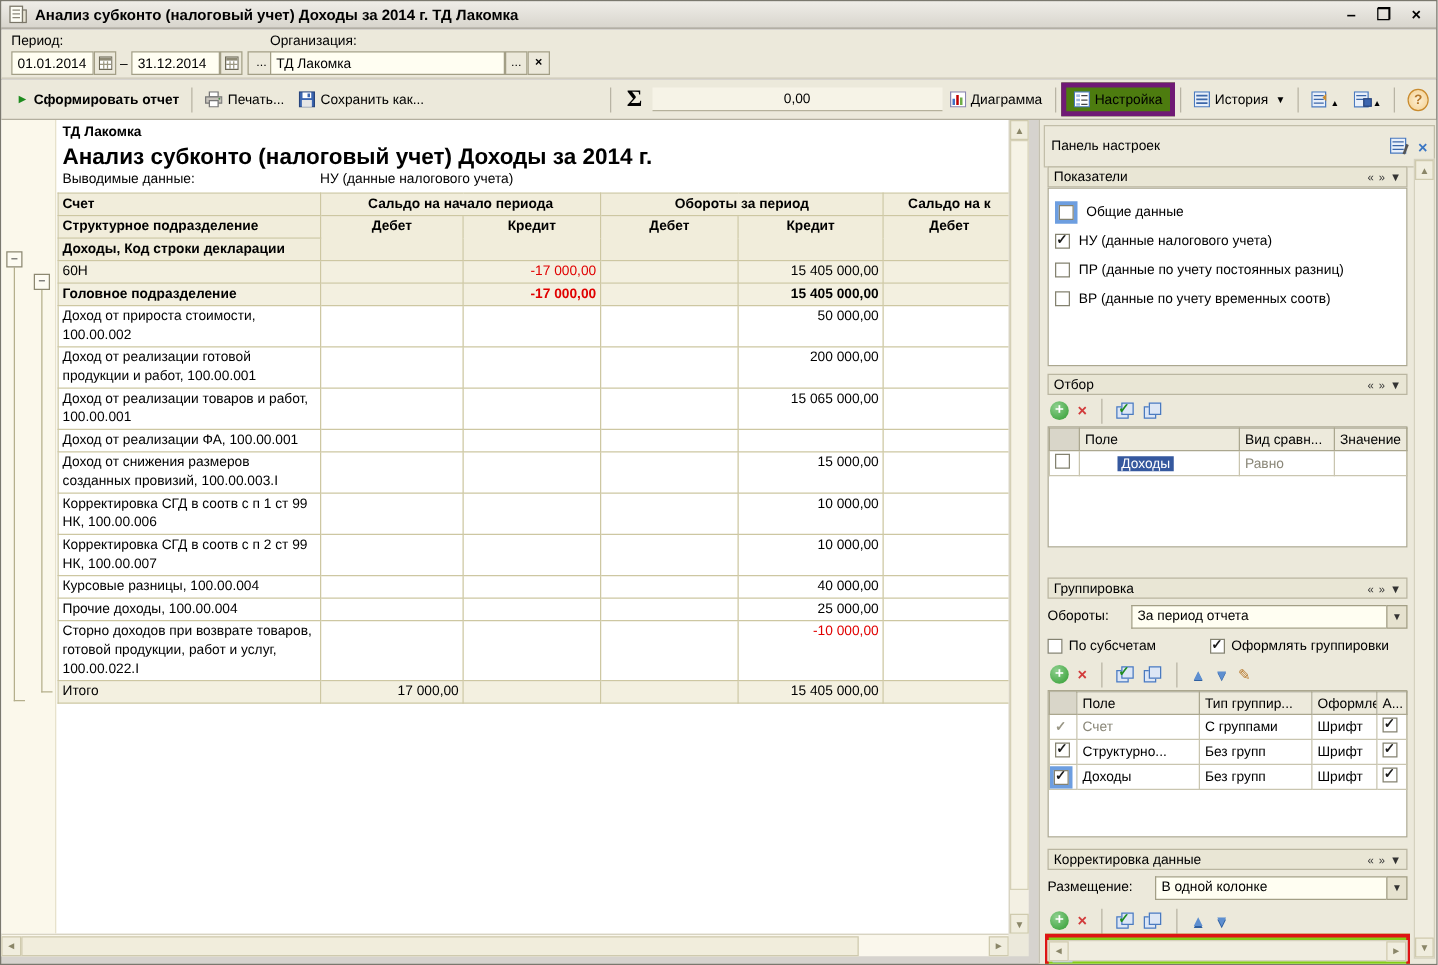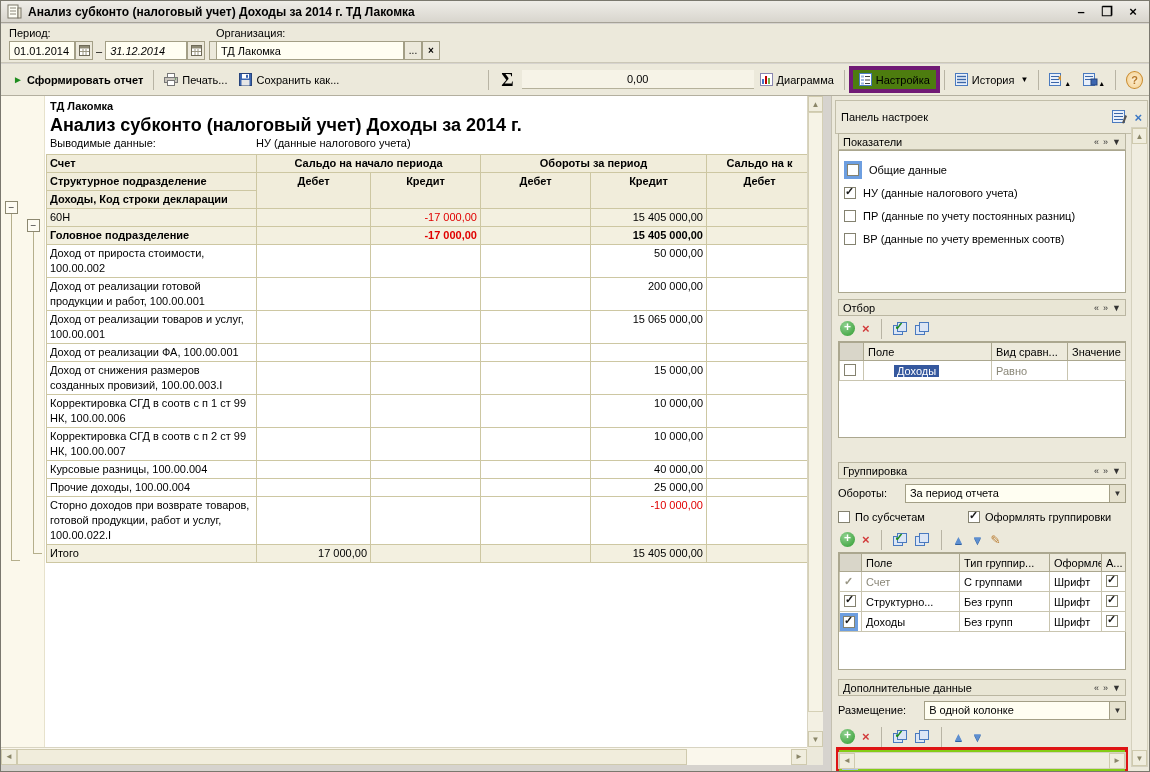--- a/index.html
+++ b/index.html
@@ -142,21 +142,21 @@
       <div class="sqbtn">
         <svg width="11" height="11" viewBox="0 0 11 11">
             <rect x="0.5" y="0.5" width="10" height="10" fill="#fff" stroke="#6E6A58"></rect>
             <rect x="1" y="1" width="9" height="2.5" fill="#8F8B76"></rect>
             <line x1="4" y1="4" x2="4" y2="10" stroke="#9B9782"></line>
             <line x1="7" y1="4" x2="7" y2="10" stroke="#9B9782"></line>
             <line x1="1" y1="6.5" x2="10" y2="6.5" stroke="#9B9782"></line>
           </svg>
       </div>
       <span class="dash">–</span>
-      <div class="field" style="width:82px;font-style:italic;">31.12.2014</div>
+      <div class="field" style="width:71px;">31.12.2014</div>
       <div class="sqbtn">
         <svg width="11" height="11" viewBox="0 0 11 11">
             <rect x="0.5" y="0.5" width="10" height="10" fill="#fff" stroke="#6E6A58"></rect>
             <rect x="1" y="1" width="9" height="2.5" fill="#8F8B76"></rect>
             <line x1="4" y1="4" x2="4" y2="10" stroke="#9B9782"></line>
             <line x1="7" y1="4" x2="7" y2="10" stroke="#9B9782"></line>
             <line x1="1" y1="6.5" x2="10" y2="6.5" stroke="#9B9782"></line>
           </svg>
       </div>
       <div class="sqbtn" style="margin-left:4px;width:22px;">...</div>
@@ -335,21 +335,21 @@
           </tr>
           <tr>
             <td class="n3">Доход от реализации готовой продукции и работ, 100.00.001</td>
               <td></td>
               <td></td>
               <td></td>
               <td class="num">200 000,00</td>
               <td></td>
           </tr>
           <tr>
-            <td class="n3">Доход от реализации товаров и услуг, 100.00.001</td>
+            <td class="n3">Доход от реализации товаров и работ, 100.00.001</td>
               <td></td>
               <td></td>
               <td></td>
               <td class="num">15 065 000,00</td>
               <td></td>
           </tr>
           <tr>
             <td class="n3">Доход от реализации ФА, 100.00.001</td>
               <td></td>
               <td></td>
@@ -599,21 +599,21 @@
             <td>Доходы</td>
             <td>Без групп</td>
             <td>Шрифт</td>
             <td><span class="cb checked"></span></td>
           </tr>
         </tbody>
           </table>
       </div>
 
       <div class="sech" style="margin-top:9px;">
-        <span class="st">Дополнительные данные</span>
+        <span class="st">Корректировка данные</span>
         <span class="sg">«</span>
         <span class="sg">»</span>
         <span class="sg">▼</span>
       </div>
       <div class="ddrow">
         <span>Размещение:</span>
         <div class="dd">
           <span class="txt">В одной колонке</span>
           <span class="arr">▼</span>
         </div>

